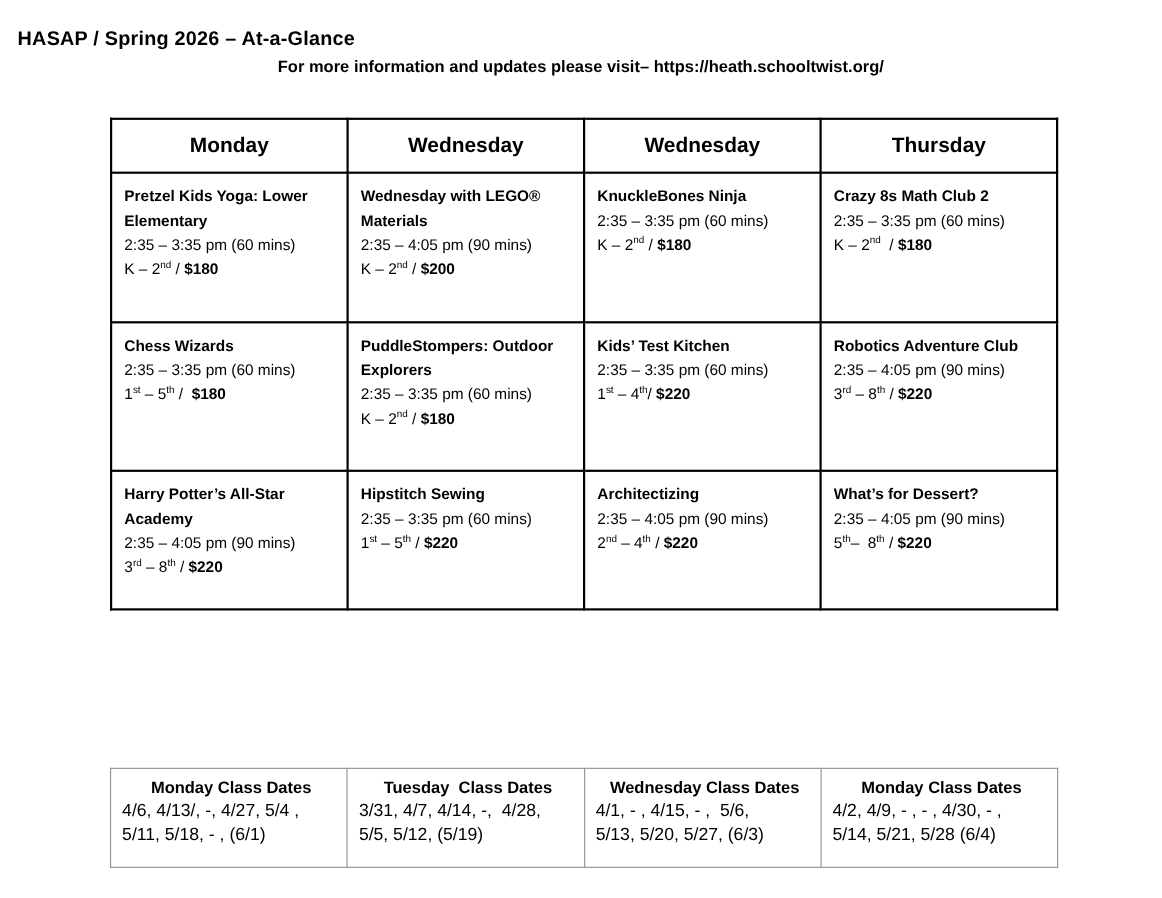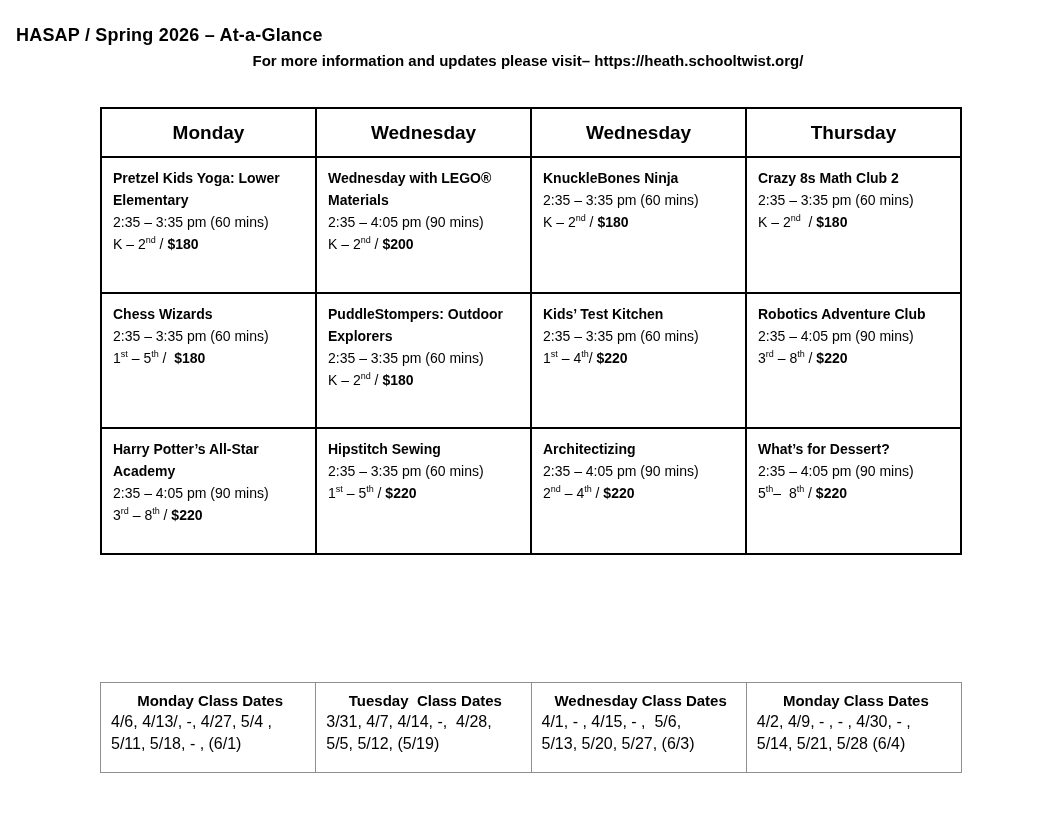--- a/index.html
+++ b/index.html
@@ -65,21 +65,21 @@
   }
   .cl sup {
     font-size: 9px;
     line-height: 0;
   }
   .price { font-weight: bold; }
 
   
   #dates {
     position: absolute;
-    left: 100px; top: 682px;
+    left: 100px; top: 698px;
     width: 862px;
     height: 91px;
   }
   #dates td {
     border: 1px solid #8f8f8f;
     vertical-align: top;
     width: 25%;
     padding: 8px 6px 4px 10px;
   }
   .dh {

